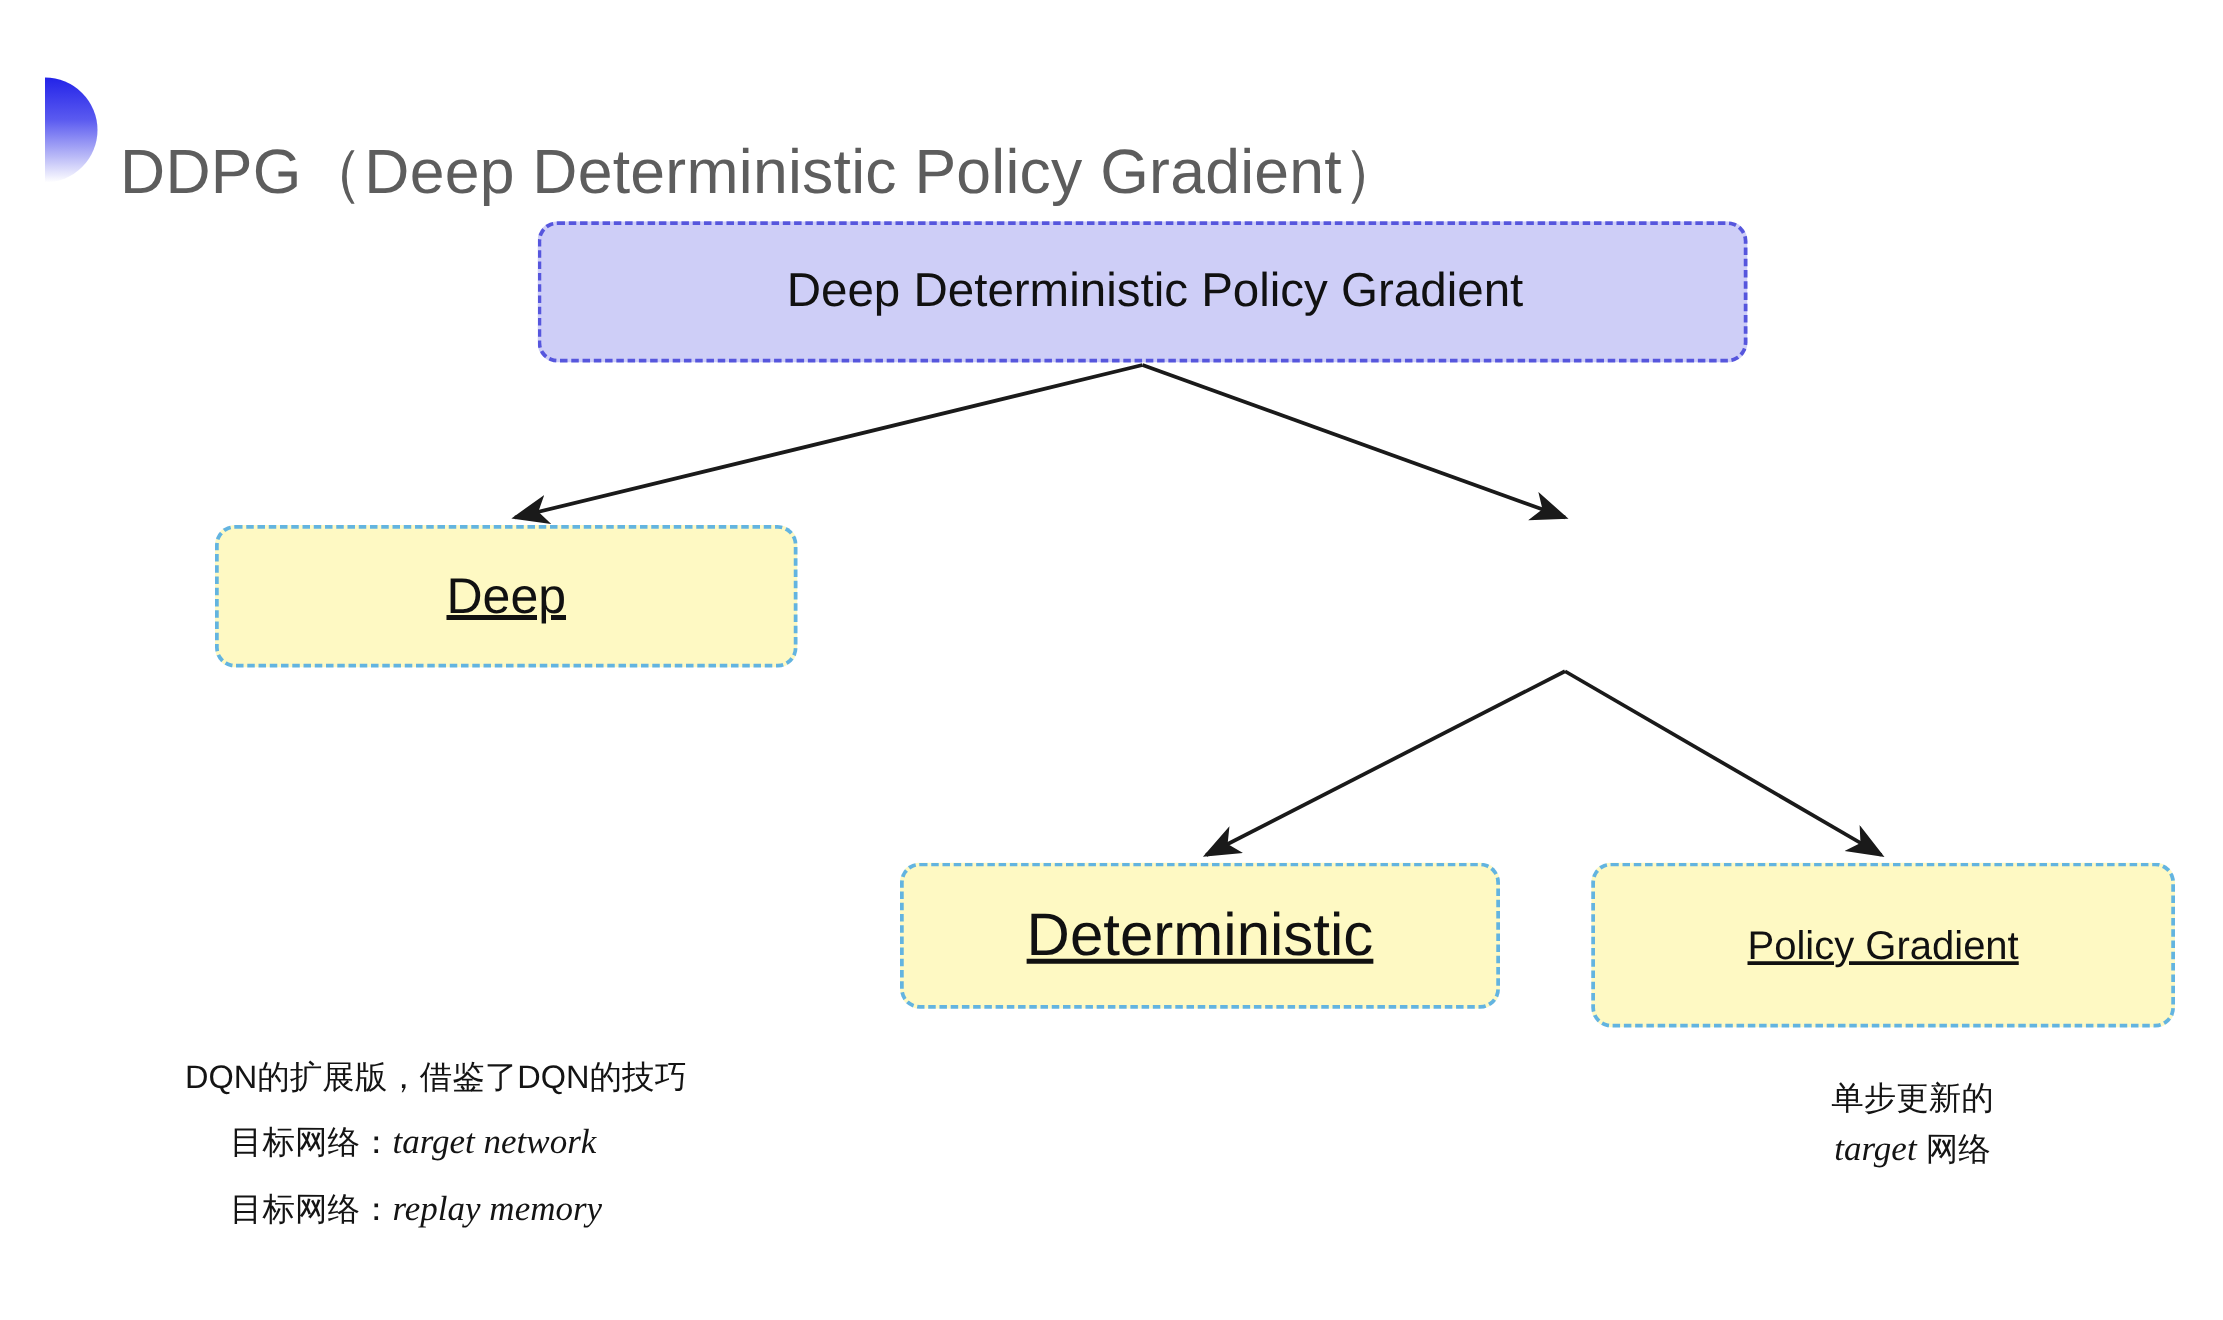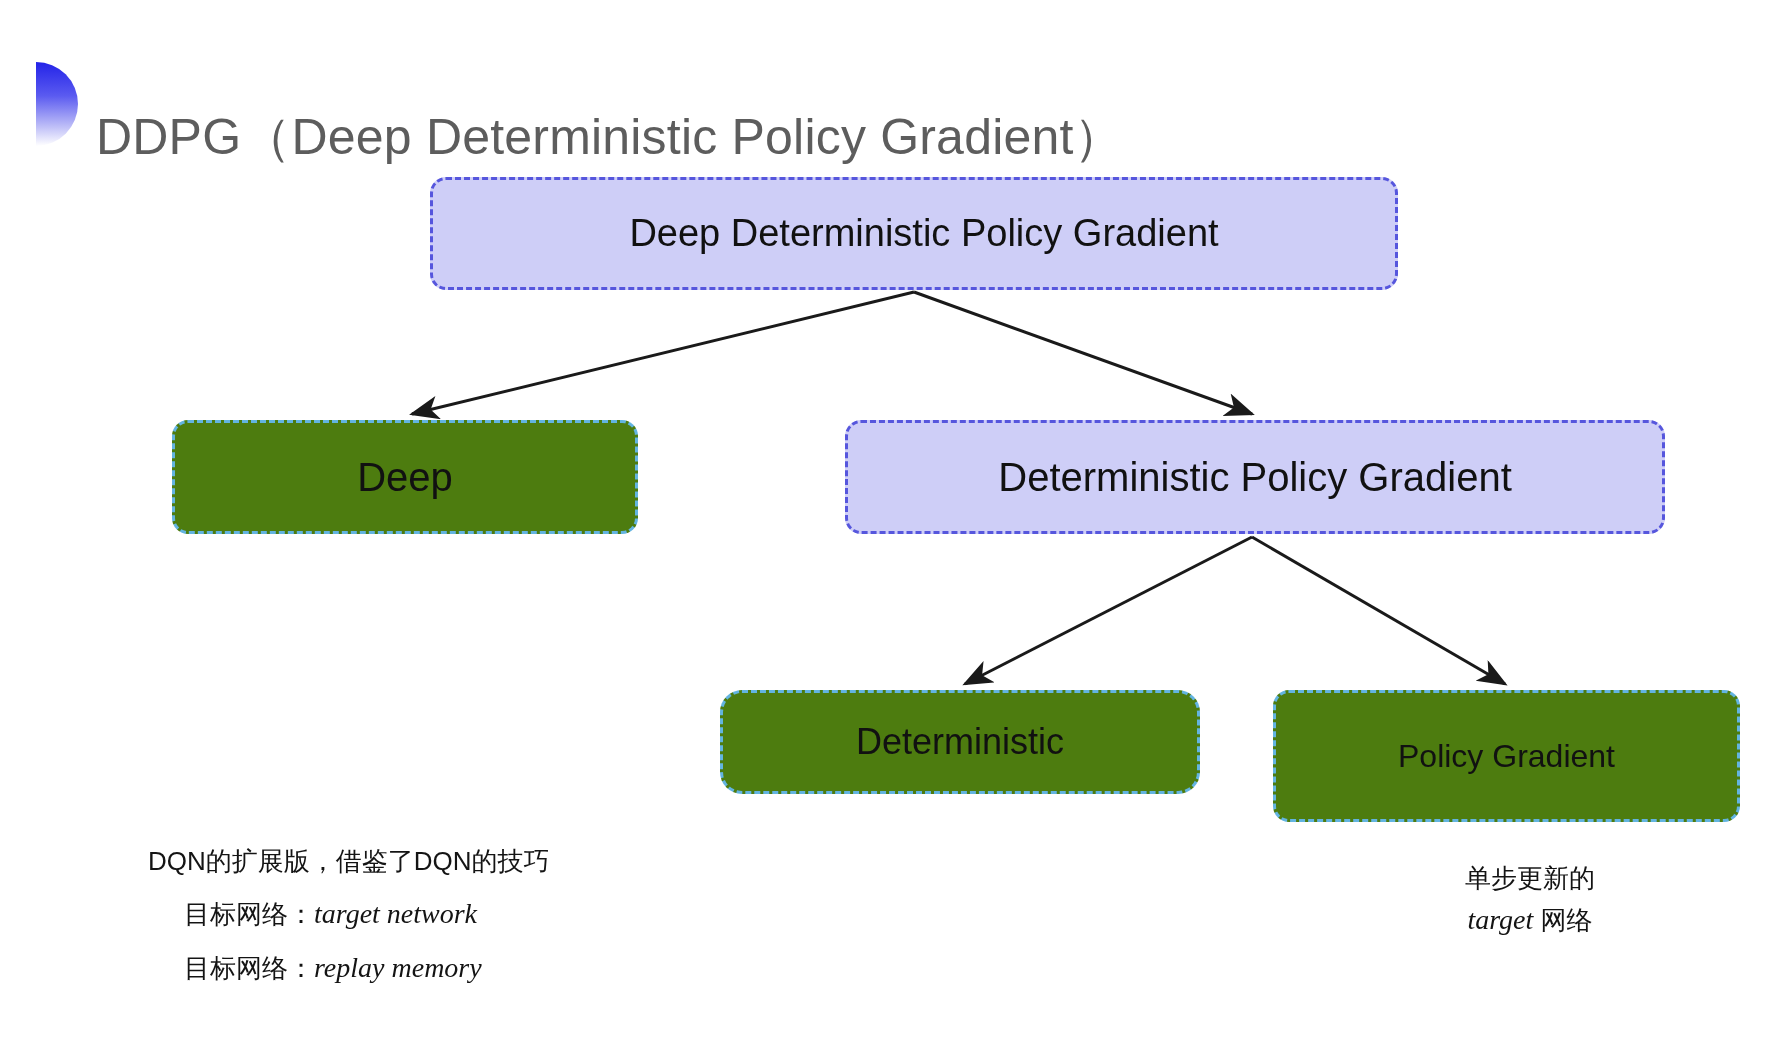--- a/index.html
+++ b/index.html
@@ -52,28 +52,29 @@
     text-align: center;
     color: #111111;
     font-weight: 400;
     line-height: 1.15;
   }
   .node.purple {
     background: #ceceF7;
     border: 3px dashed #5656dd;
   }
   .node.cyan {
-    background: #4d7c0f;
+    background: #fef9c3;
     border: 3px dashed #63b4e0;
+    text-decoration: underline;
   }
 
   #node-root   { left: 430px;  top: 177px; width: 968px; height: 113px; font-size: 38px; padding-left: 20px; }
   #node-deep   { left: 172px;  top: 420px; width: 466px; height: 114px; font-size: 40px; }
   #node-dpg    { left: 845px;  top: 420px; width: 820px; height: 114px; font-size: 40px; }
-  #node-det    { left: 720px;  top: 690px; width: 480px; height: 104px; font-size: 36px; border-radius: 22px; }
+  #node-det    { left: 720px;  top: 690px; width: 480px; height: 117px; font-size: 48px; }
   #node-pg     { left: 1273px; top: 690px; width: 467px; height: 132px; font-size: 32px; }
 
   
   #arrows {
     position: absolute;
     left: 0; top: 0;
     width: 1778px;
     height: 1056px;
     pointer-events: none;
   }
@@ -132,23 +133,20 @@
   </svg>
 
   <div class="node purple" id="node-root">
     <span>Deep Deterministic Policy Gradient</span>
   </div>
 
   <div class="node cyan" id="node-deep">
     <span>Deep</span>
   </div>
 
-  <div class="node purple" id="node-dpg">
-    <span>Deterministic Policy Gradient</span>
-  </div>
 
   <div class="node cyan" id="node-det">
     <span>Deterministic</span>
   </div>
 
   <div class="node cyan" id="node-pg">
     <span>Policy Gradient</span>
   </div>
 
   <div class="caption" id="caption-left">

